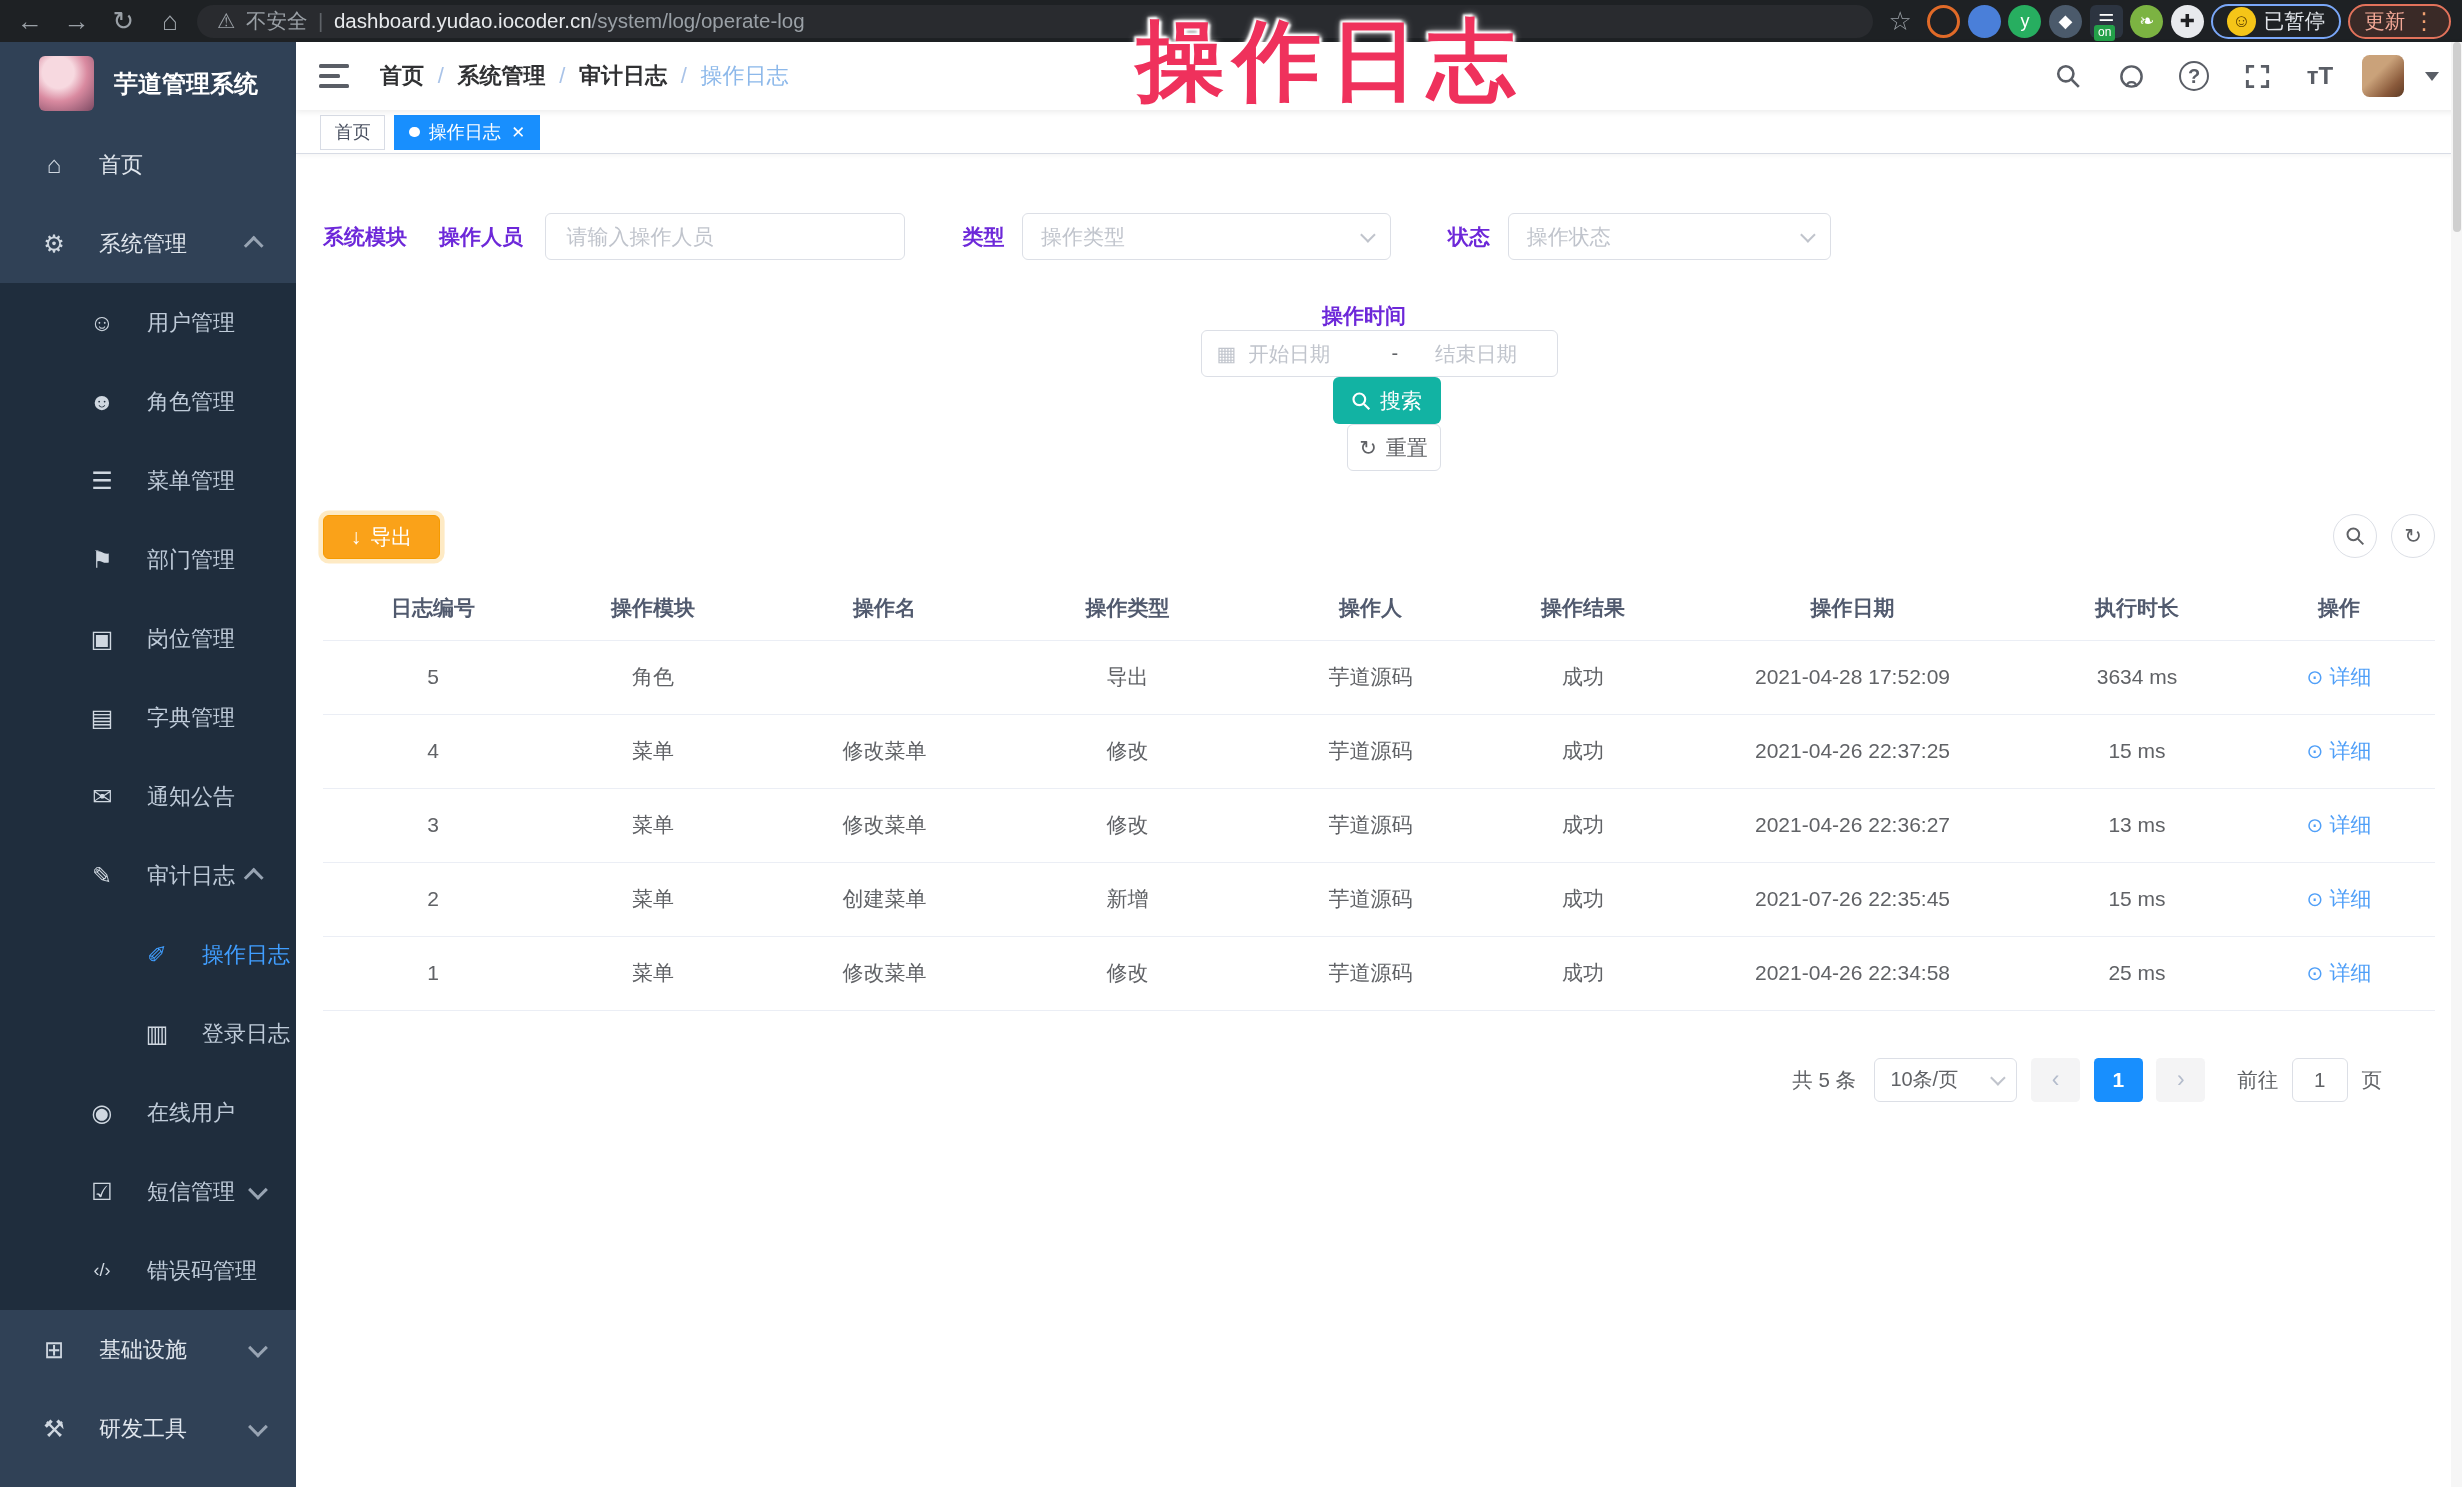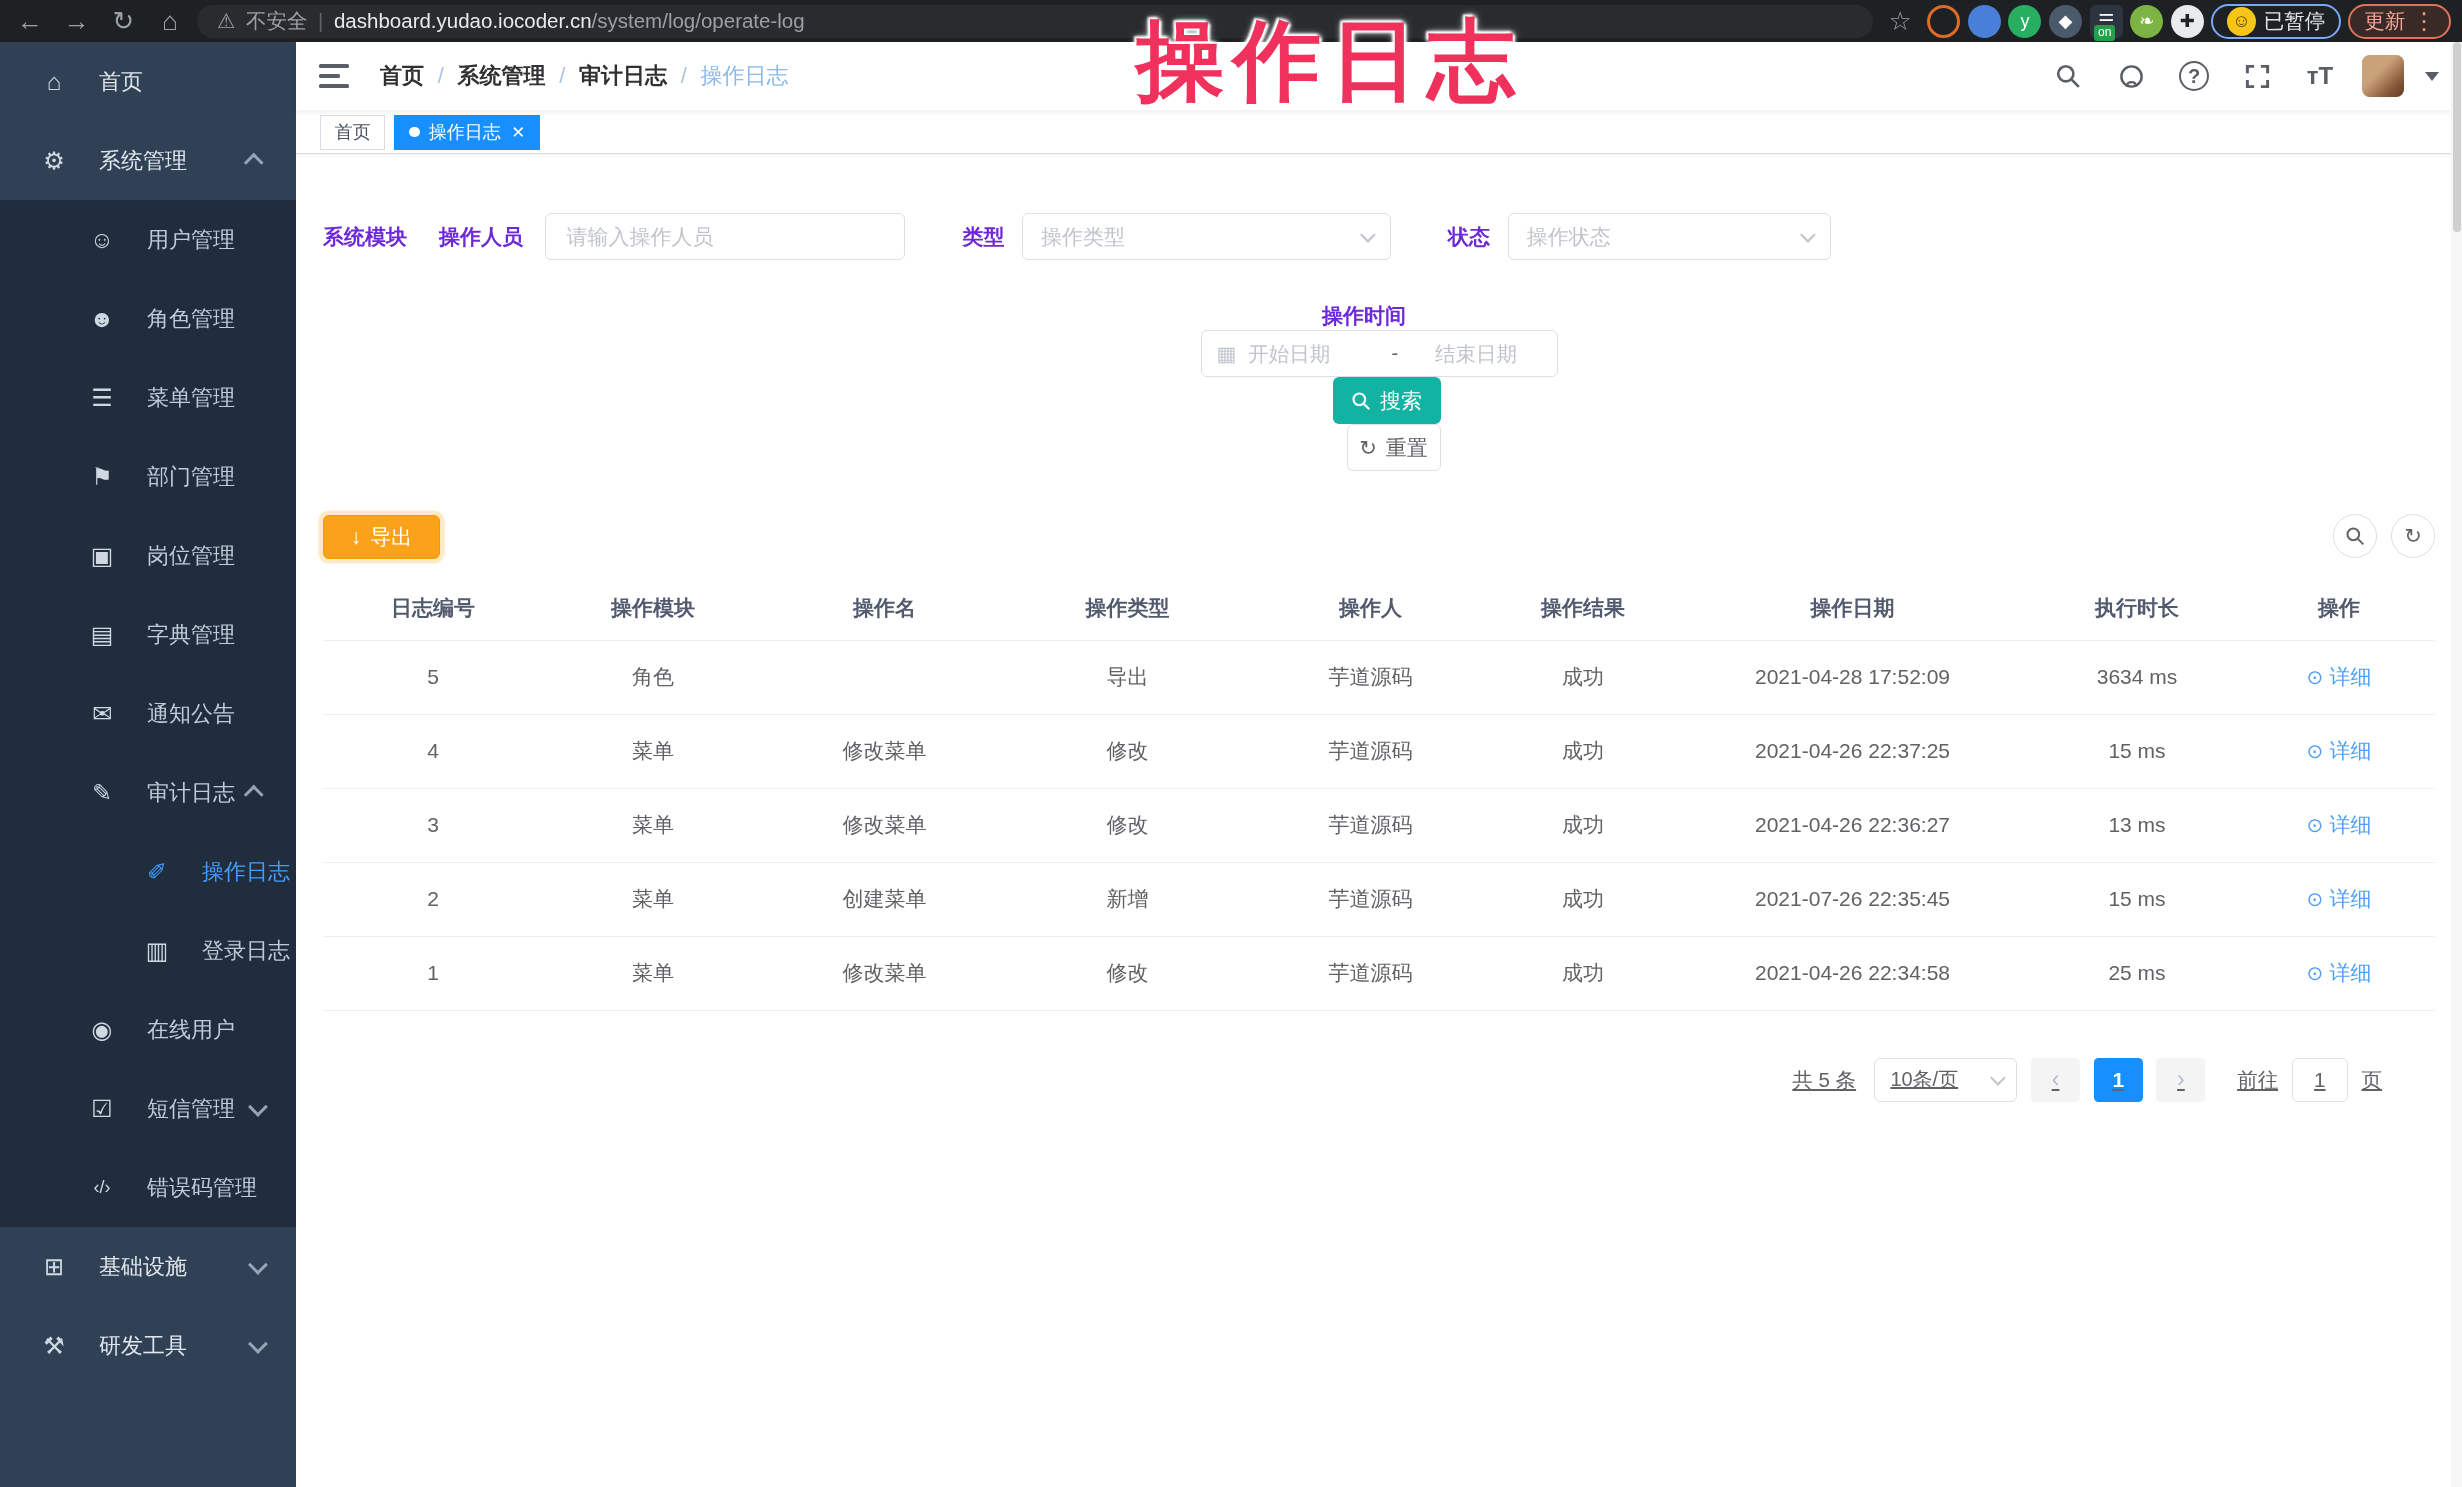--- a/index.html
+++ b/index.html
@@ -120,21 +120,21 @@
   table.grid { width:100%; border-collapse:collapse; margin-top:13.7px; table-layout:fixed; }
   .grid th { font-size:21px; font-weight:600; color:#515a6e; padding:21px 0 18px 0; text-align:center;
     border-bottom:1.5px solid #ebeef5; }
   .grid td { font-size:21px; color:#606266; text-align:center; height:74px;
     border-bottom:1.5px solid #ebeef5; }
   .lnk-detail { color:#4f9ff8; cursor:pointer; display:inline-flex; align-items:center; gap:6px; }
   .eye-ic { font-size:20px; }
 
   
   .pager { display:flex; align-items:center; justify-content:flex-end; gap:13.7px; margin-top:47px;
-    font-size:20.5px; color:#606266; padding-right:53px;text-decoration:underline; }
+    font-size:20.5px; color:#606266; padding-right:53px; }
   .pg-total { margin-right:4.6px; }
   .pg-size { width:143px; height:44px; border:1.5px solid #dcdfe6; border-radius:6px; background:#fff;
     display:flex; align-items:center; justify-content:space-between; padding:0 15px; cursor:pointer; }
   .pg-size span { color:#606266; font-size:20px; }
   .pg-btn { width:49px; height:44px; border-radius:4.6px; background:#f4f4f5; color:#b4bccc;
     display:flex; align-items:center; justify-content:center; font-size:23px; cursor:pointer; }
   .pg-cur { width:49px; height:44px; border-radius:4.6px; background:#188ffe; color:#fff;
     display:flex; align-items:center; justify-content:center; font-size:21px; font-weight:600; cursor:pointer; }
   .pg-goto-input { width:56px; height:44px; border:1.5px solid #dcdfe6; border-radius:6px;
     text-align:center; font-size:20.5px; color:#606266; outline:none; }
@@ -177,20 +177,24 @@
     <span>更新</span>
     <span style="color:#f0a070; font-size:23px;">⋮</span>
   </div>
 </div>
 
 <div class="overlay-title" style="color: rgb(239, 49, 92);">操作日志</div>
 
 <div class="app">
 
   <aside class="sidebar">
+    <div class="logo-row">
+      <div class="logo-img"></div>
+      <div class="logo-title">芋道管理系统</div>
+    </div>
     <nav class="menu">
       <div class="mi lvl1">
         <span class="glyph">⌂</span>
         <span>首页</span>
       </div>
       <div class="mi lvl1">
         <span class="glyph">⚙</span>
         <span>系统管理</span>
         <span class="chev up"></span>
       </div>

